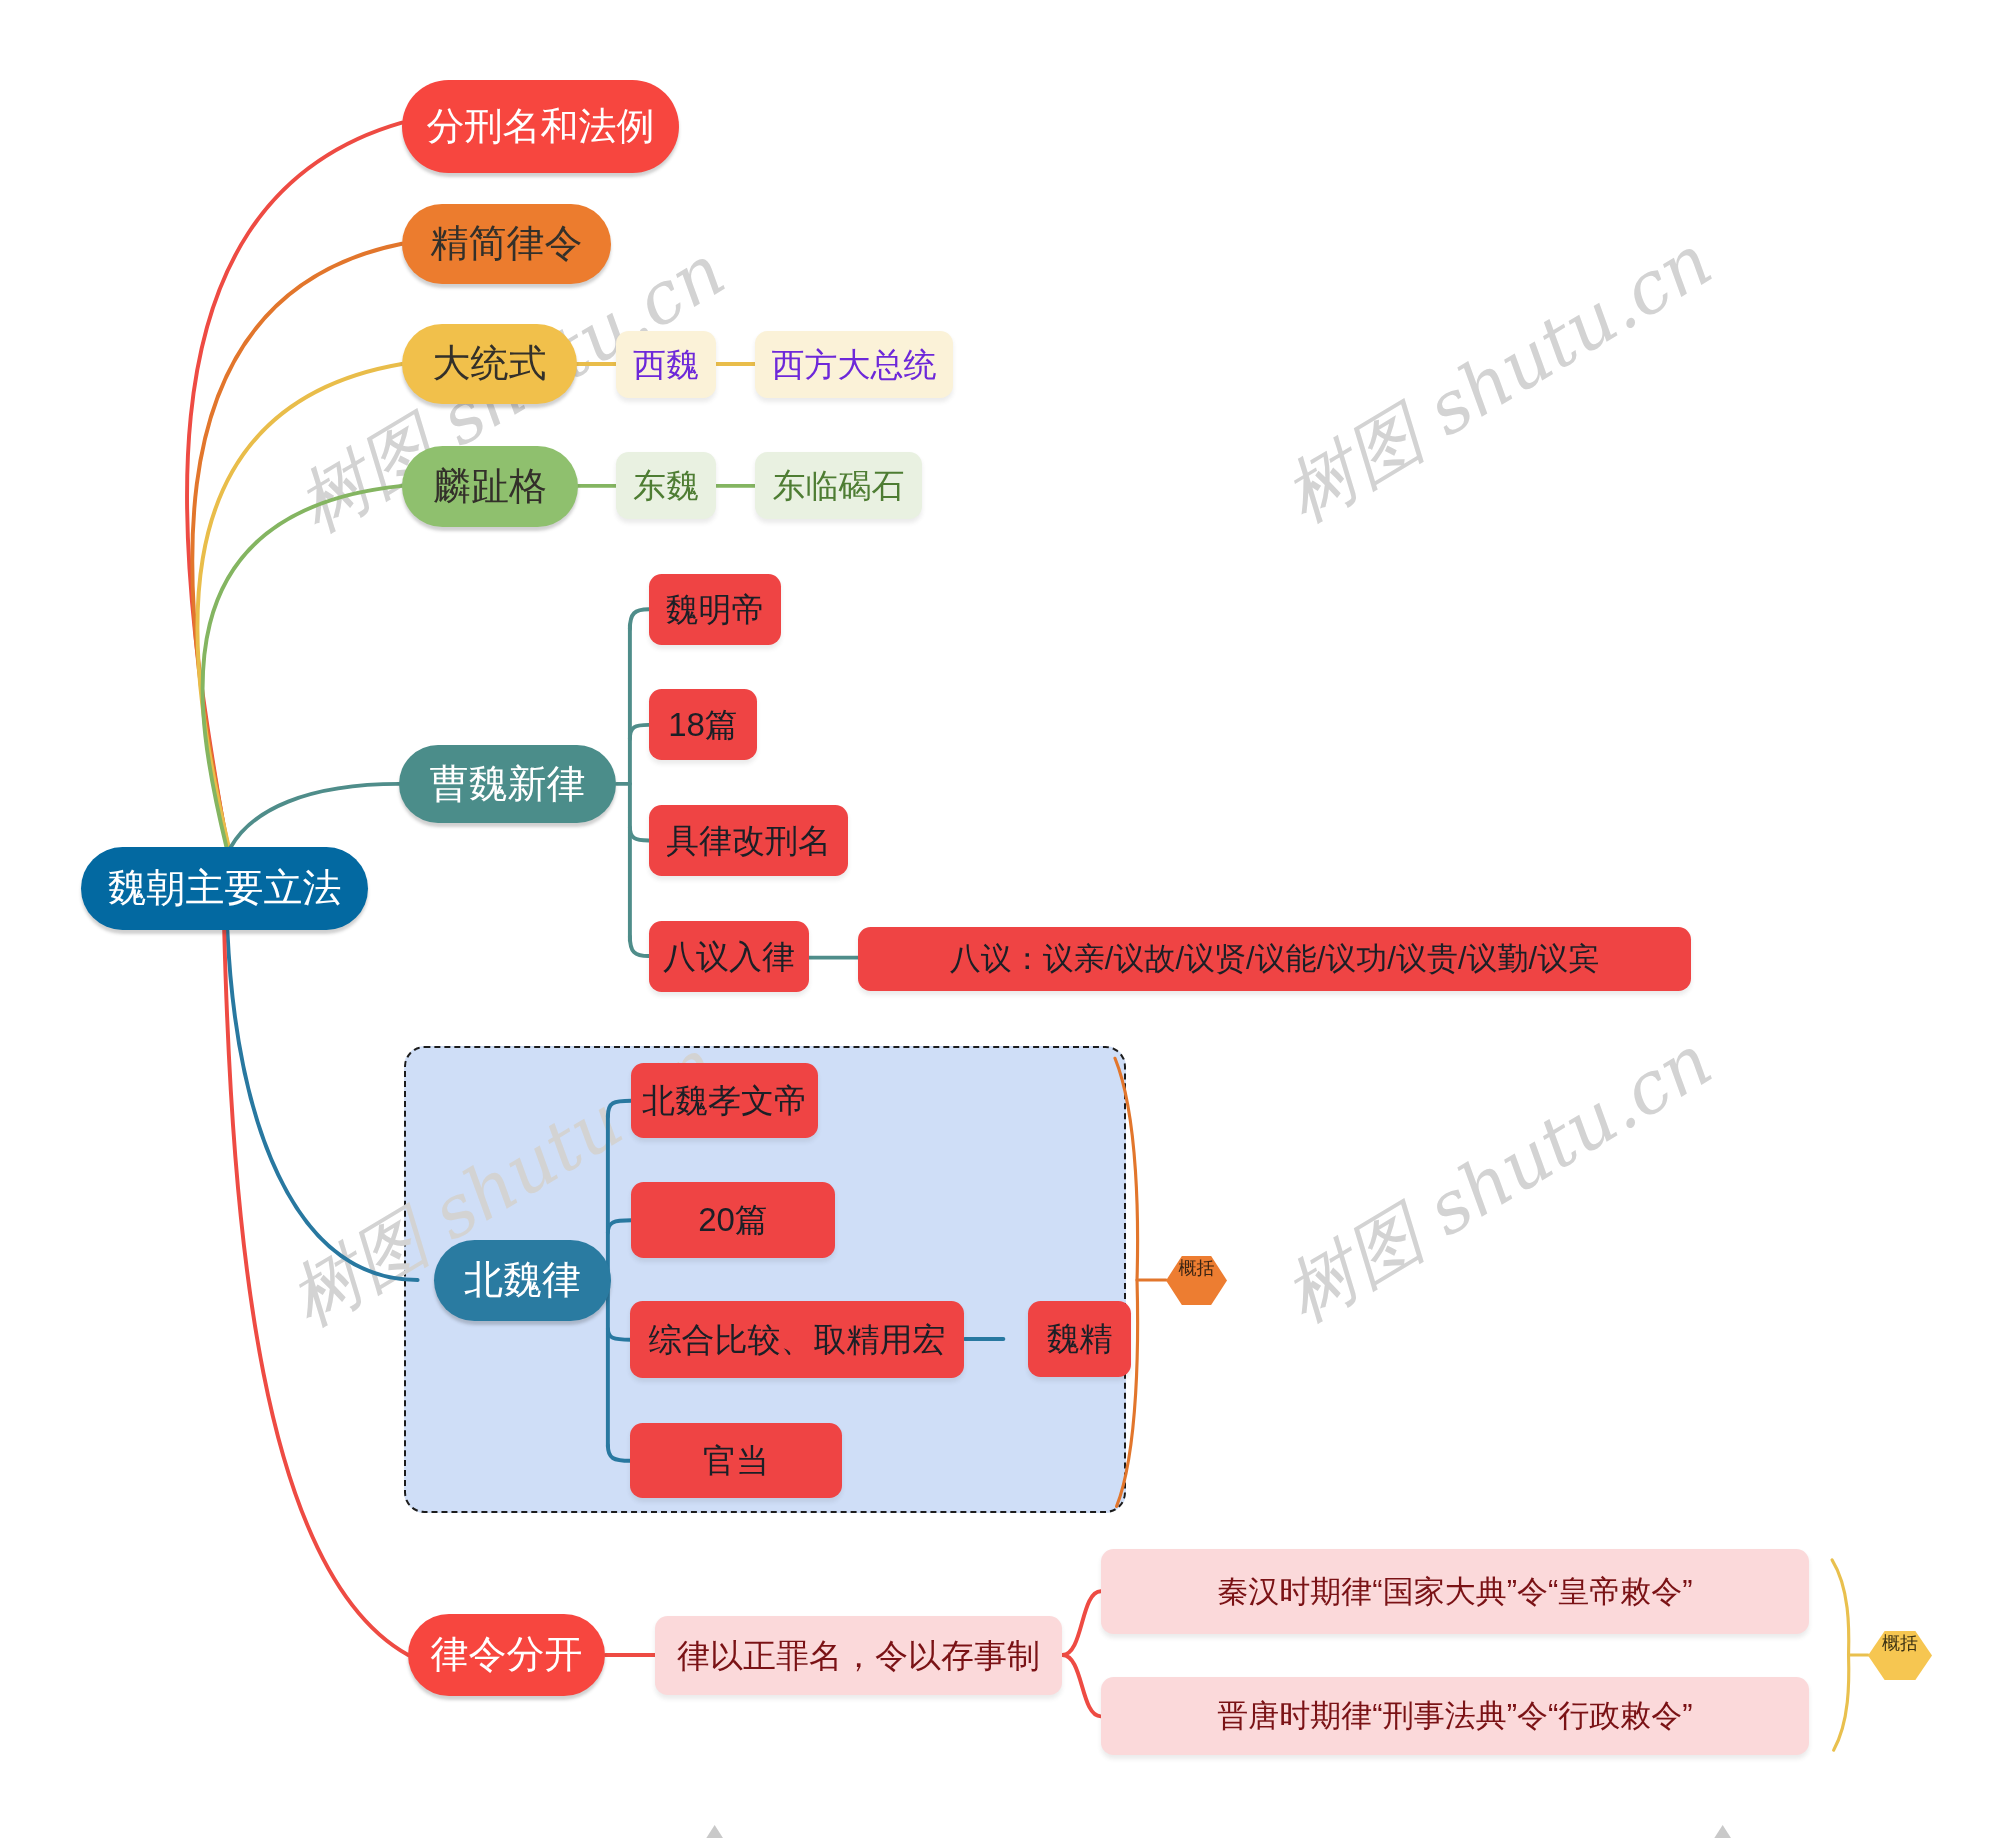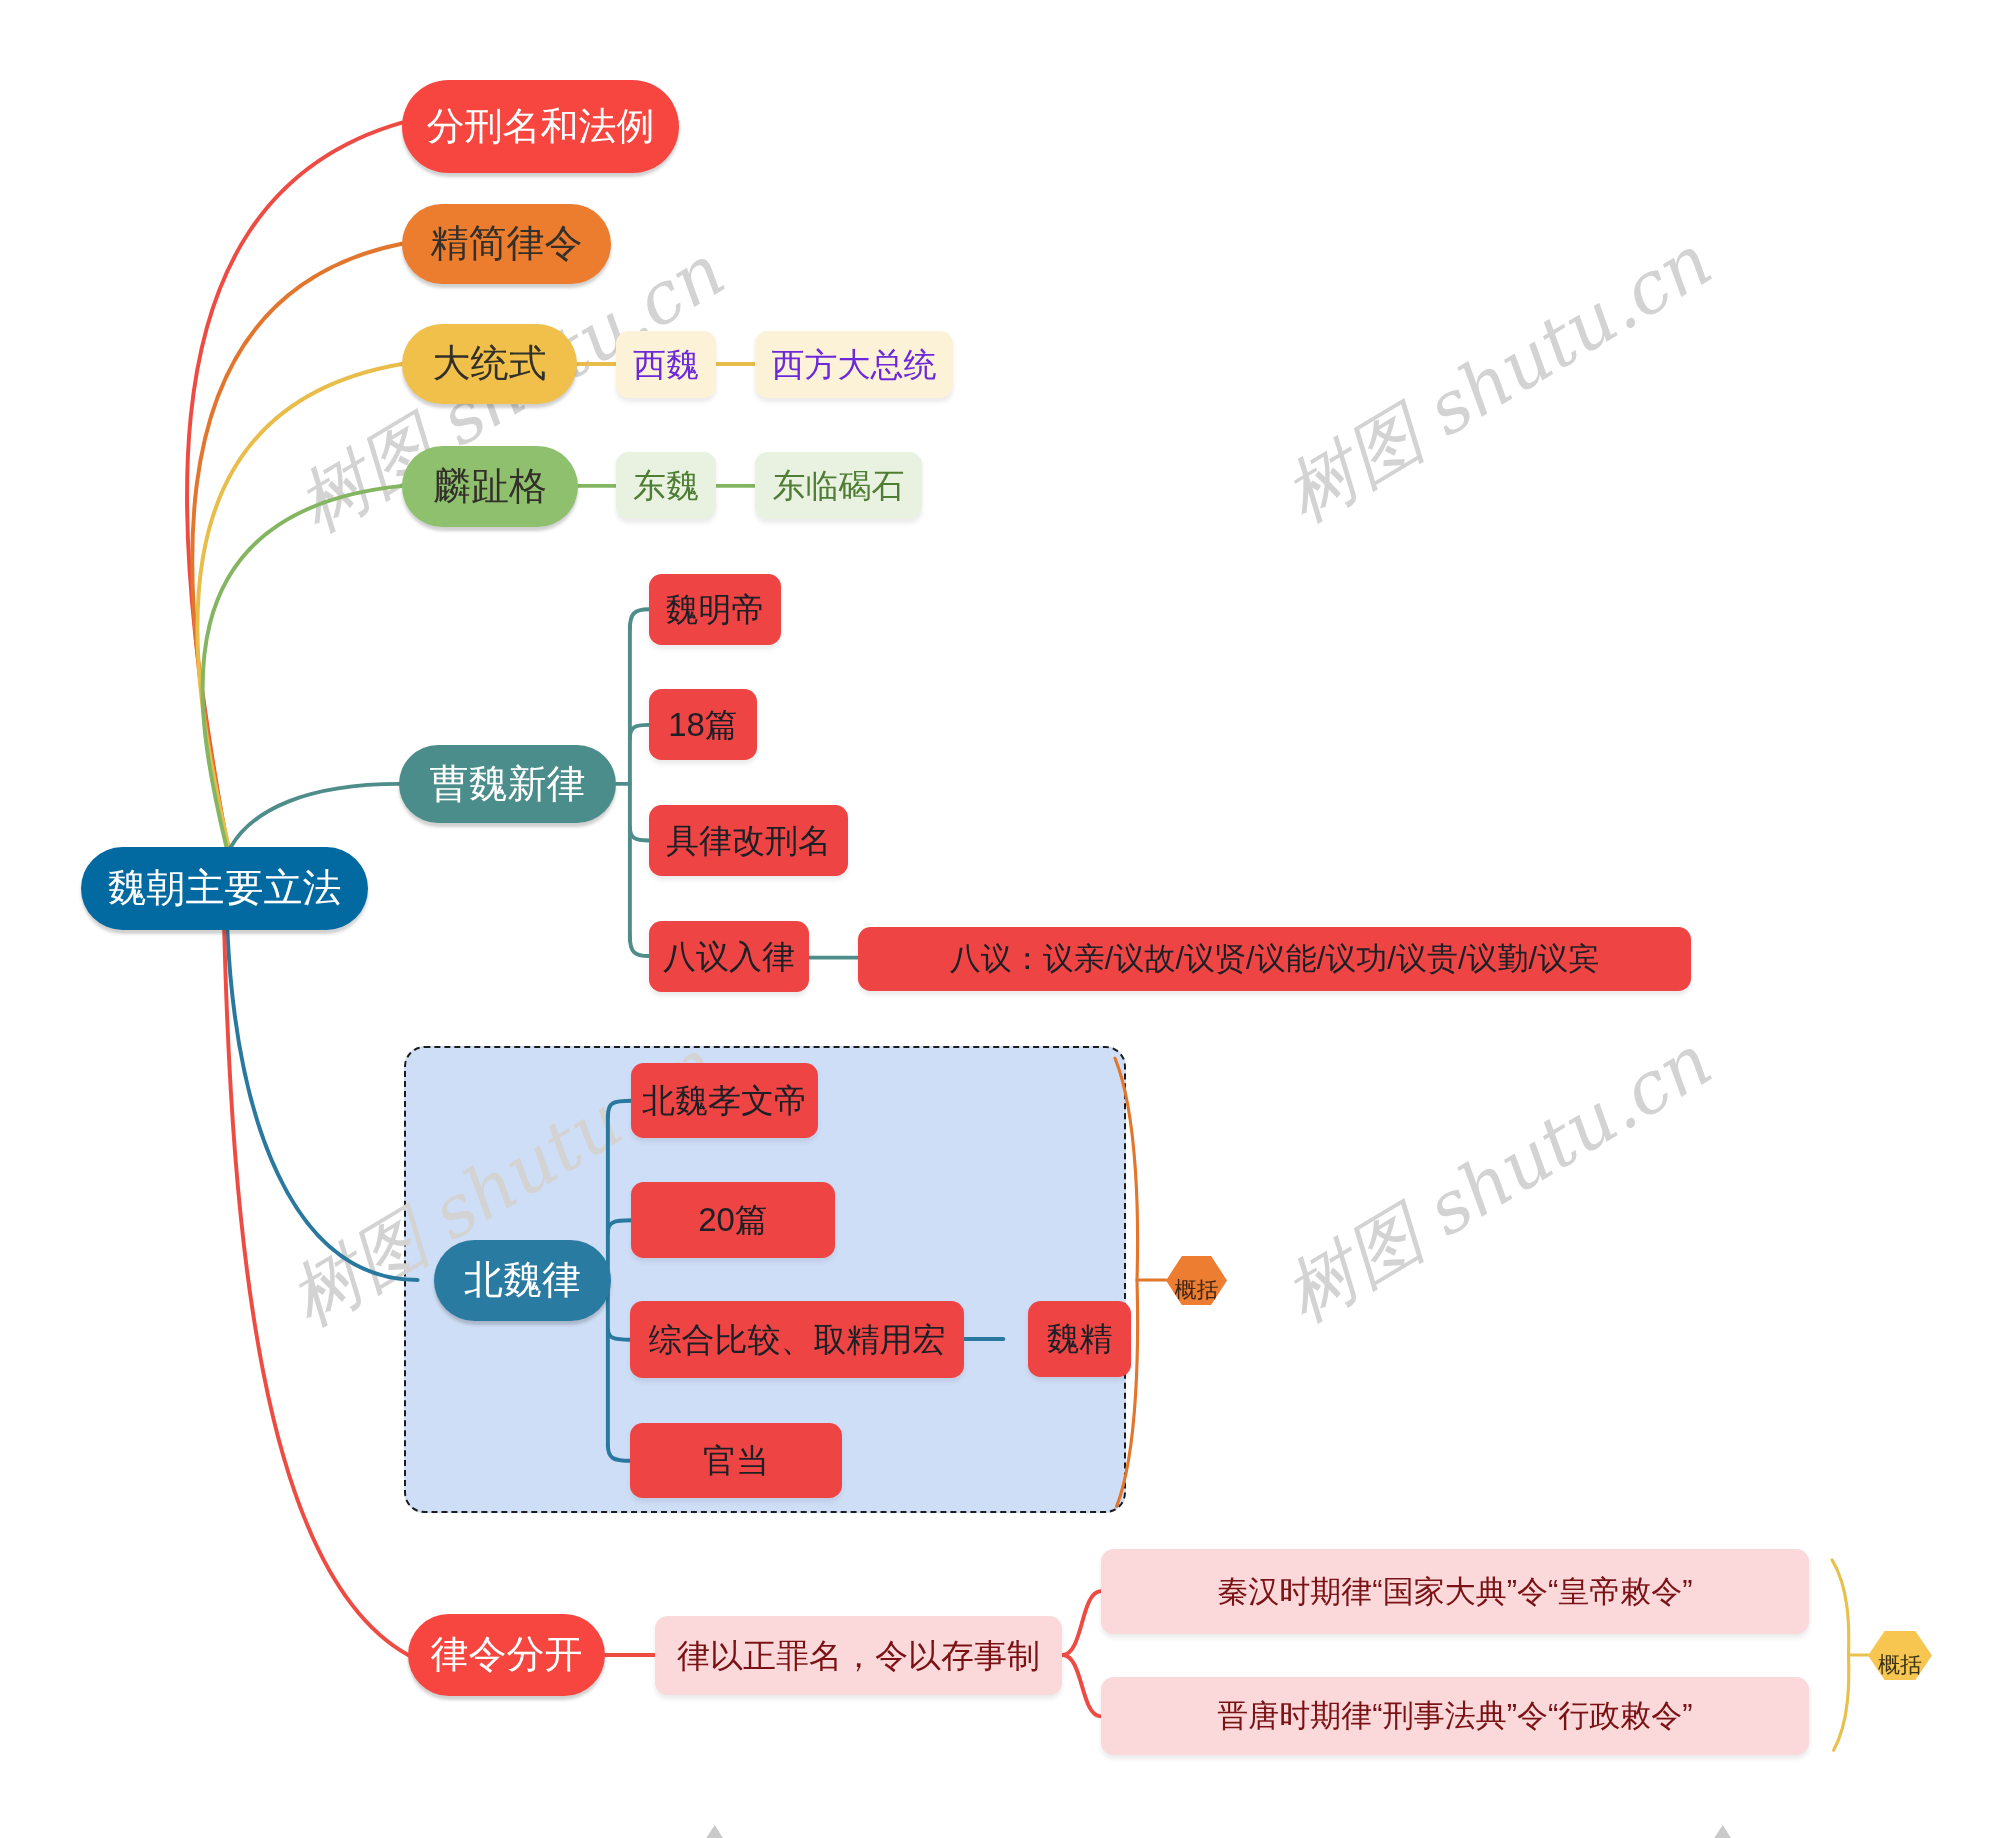--- a/index.html
+++ b/index.html
@@ -10,22 +10,22 @@
   .wm{position:absolute;z-index:2;font-family:"DejaVu Serif","Liberation Serif",serif;
     font-style:italic;font-size:72px;color:#d3d3d3;white-space:nowrap;
     transform:translate(-50%,-50%) rotate(-31deg);}
   .tip{position:absolute;width:17.3px;height:13.4px;background:#c9c9c9;z-index:2;
     clip-path:polygon(50% 0,100% 100%,0 100%);}
   svg.edges{position:absolute;left:0;top:0;z-index:3;}
   .node{position:absolute;display:flex;align-items:center;justify-content:center;
     box-sizing:border-box;text-align:center;z-index:4;line-height:1.15;}
   .pill{border-radius:47px;box-shadow:0 3.9px 3.1px rgba(40,40,40,.22);}
   .box{border-radius:12.6px;box-shadow:0 3.1px 4.7px rgba(60,60,60,.10);}
-  .hex{position:absolute;display:flex;align-items:flex-end;justify-content:center;z-index:4;
-    clip-path:polygon(26% 0,74% 0,100% 50%,74% 100%,26% 100%,0 50%);font-size:22px;}
+  .hex{position:absolute;display:flex;align-items:flex-start;justify-content:center;z-index:4;
+    clip-path:polygon(26% 0,74% 0,100% 50%,74% 100%,26% 100%,0 50%);font-size:18px;}
   .fs50{font-size:39px;} .fs48{font-size:38px;} .fs42{font-size:33px;} .fs40{font-size:31px;text-align:center;}
   .c-white{color:#ffffff;} .c-dark{color:#33302a;} .c-cream{color:#6d28d9;}
   .c-green{color:#4e7d33;} .c-ink{color:#1b1f26;} .c-wine{color:#7a1215;}
   .bg-navy{background:#0369a1;} .bg-red{background:#f7463f;} .bg-orange{background:#ec7c2e;}
   .bg-yellow{background:#f1c04b;} .bg-cream{background:#fbf2d8;} .bg-grn{background:#8fc06e;}
   .bg-lgrn{background:#e9f1e1;} .bg-teal{background:#4b8d8a;} .bg-gray{background:#ef4444;}
   .bg-blue{background:#2a7ba1;} .bg-pink{background:#fbd9da;}
   .bg-hexo{background:#ed7d31;color:#3b2413;} .bg-hexy{background:#f6c651;color:#3b3113;}
 </style>
 </head>

